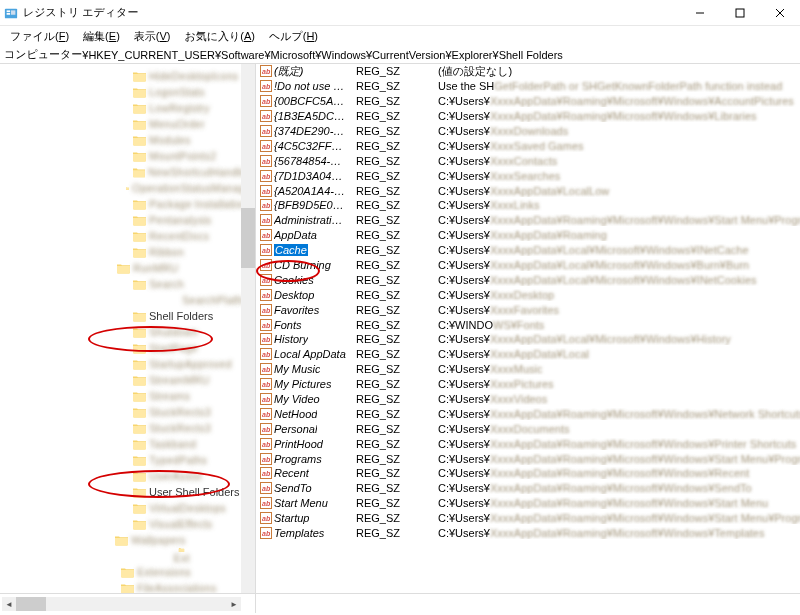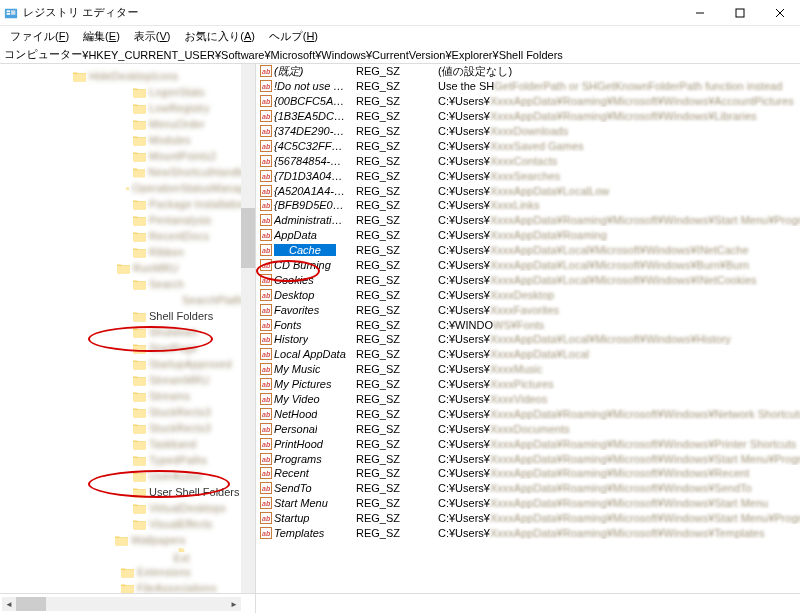--- a/index.html
+++ b/index.html
@@ -28,21 +28,21 @@
 .col.name { width: 92px; border-right: 1px solid #eee; }
 .col.type { width: 82px; border-right: 1px solid #eee; }
 .col.data { flex: 1; }
 .rows { }
 .row { display: flex; align-items: center; height: 14.9px; font-size: 11px; }
 .row .cell { overflow: hidden; white-space: nowrap; text-overflow: ellipsis; }
 .row .cell.name { width: 92px; padding-left: 4px; display: flex; align-items: center; gap: 2px; font-style: italic; }
 .row .cell.type { width: 82px; padding-left: 8px; }
 .row .cell.data { flex: 1; padding-left: 8px; display: flex; align-items: baseline; }
 .val-icon { width: 12px; height: 12px; flex-shrink: 0; }
-.row.selected .cell.name .ntext { background: #0078d7; color: #fff; padding: 0 15px; }
+.row.selected .cell.name .ntext { background: #0078d7; color: #fff; padding: 0 1px; }
 .ntext { overflow: hidden; text-overflow: ellipsis; max-width: 72px; display: inline-block; }
 .blurtext { color: transparent; text-shadow: 0 0 3px rgba(120,100,60,0.7); }
 .prefix { color: #000; }
 .statusbar { height: 20px; border-top: 1px solid #ddd; display: flex; }
 .sb-left { width: 256px; border-right: 1px solid #ddd; position: relative; }
 .sb-scroll { position: absolute; left: 2px; right: 14px; bottom: 2px; height: 14px; background: #f0f0f0; display: flex; align-items: center; }
 .sb-arrow { width: 14px; height: 14px; display: flex; align-items: center; justify-content: center; font-size: 8px; color: #555; background: #f0f0f0; }
 .sb-track { flex: 1; height: 14px; position: relative; }
 .sb-thumb { position: absolute; left: 0; width: 30px; height: 14px; background: #cdcdcd; }
 .annotation { position: absolute; border: 2px solid #d40000; border-radius: 50%; pointer-events: none; }
@@ -96,21 +96,21 @@
 
 <div class="addressbar">
   <span>コンピューター</span>
     <span>¥HKEY_CURRENT_USER¥Software¥Microsoft¥Windows¥CurrentVersion¥Explorer¥Shell Folders</span>
 </div>
 
 <div class="panes">
 
   <div class="tree">
     <div class="tree-inner" id="tree-inner">
-        <div class="tnode blur" style="padding-left: 60px;">
+        <div class="tnode blur" style="padding-left: 120px;">
           <span class="expander"></span>
           <svg class="folder-icon" viewBox="0 0 16 12">
             <path class="tab" d="M0 1h5l1 1h10v9a1 1 0 0 1-1 1H1a1 1 0 0 1-1-1z"></path>
             <path class="front" d="M0 3h16v8a1 1 0 0 1-1 1H1a1 1 0 0 1-1-1z"></path>
           </svg>
           <span class="label">HideDesktopIcons</span>
         </div>
         <div class="tnode blur" style="padding-left: 120px;">
           <span class="expander"></span>
           <svg class="folder-icon" viewBox="0 0 16 12">

